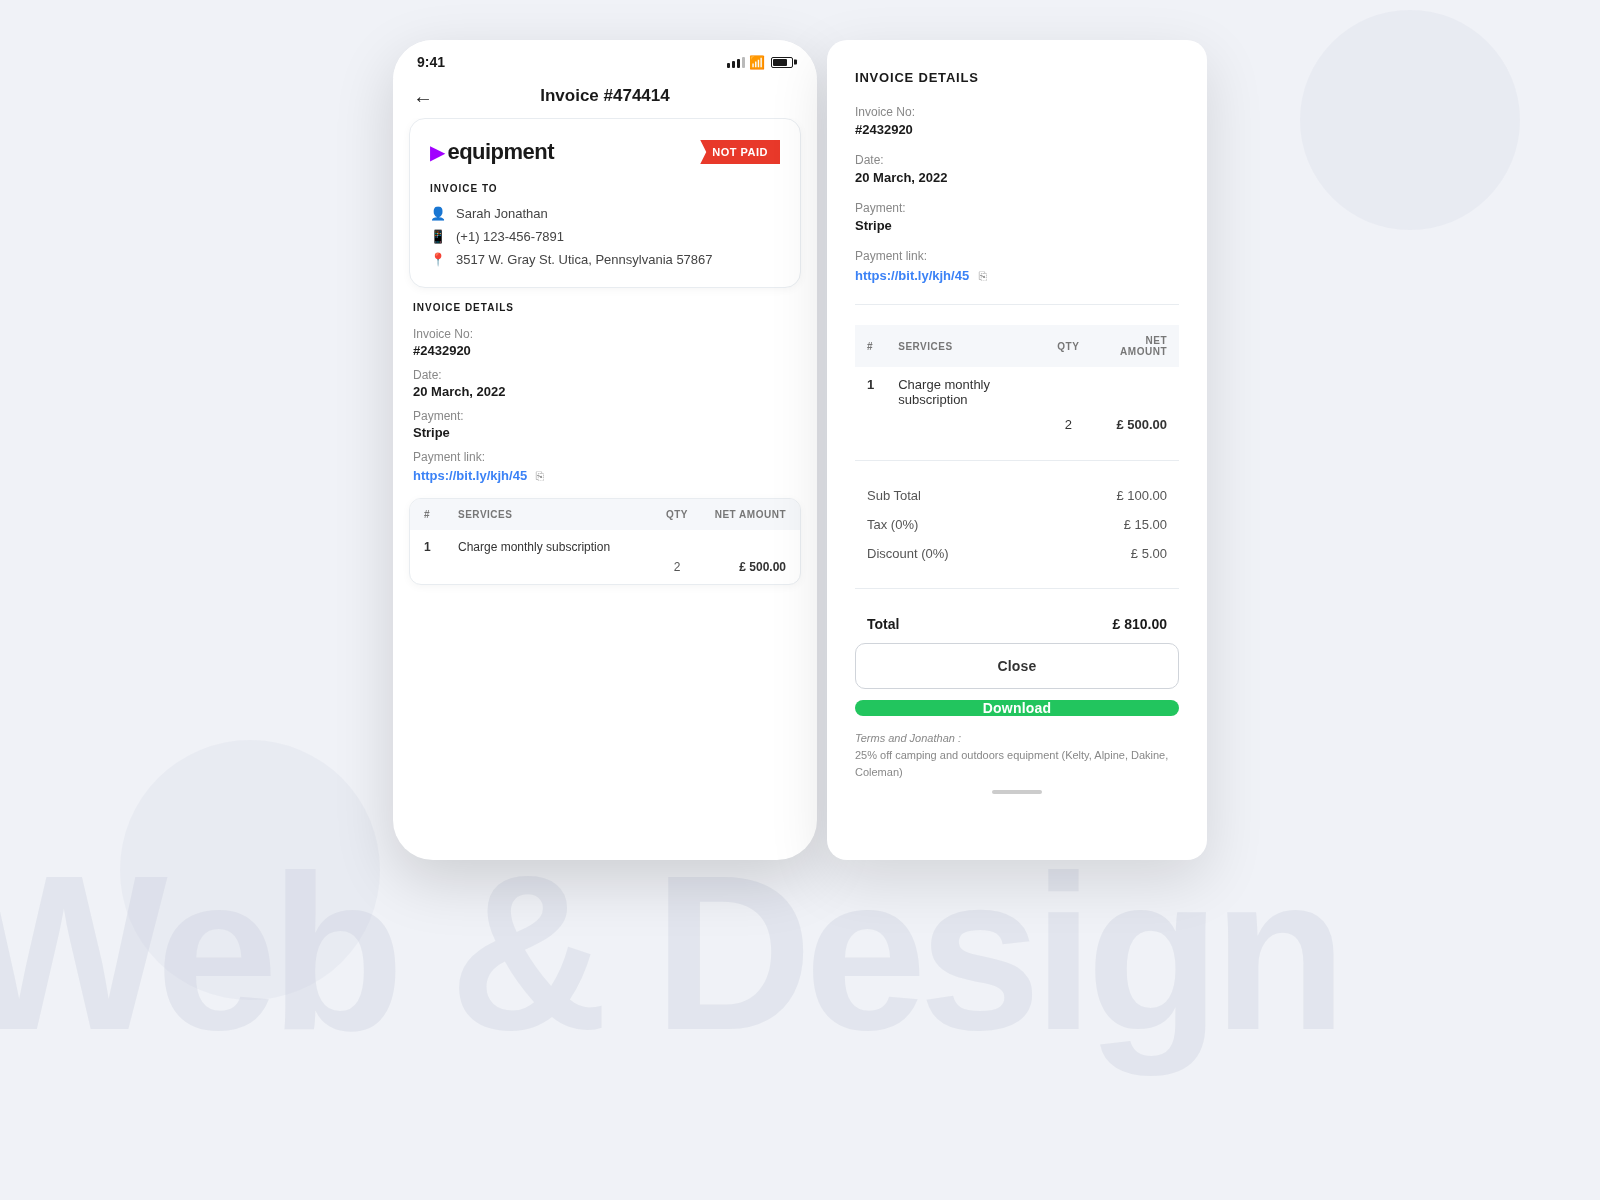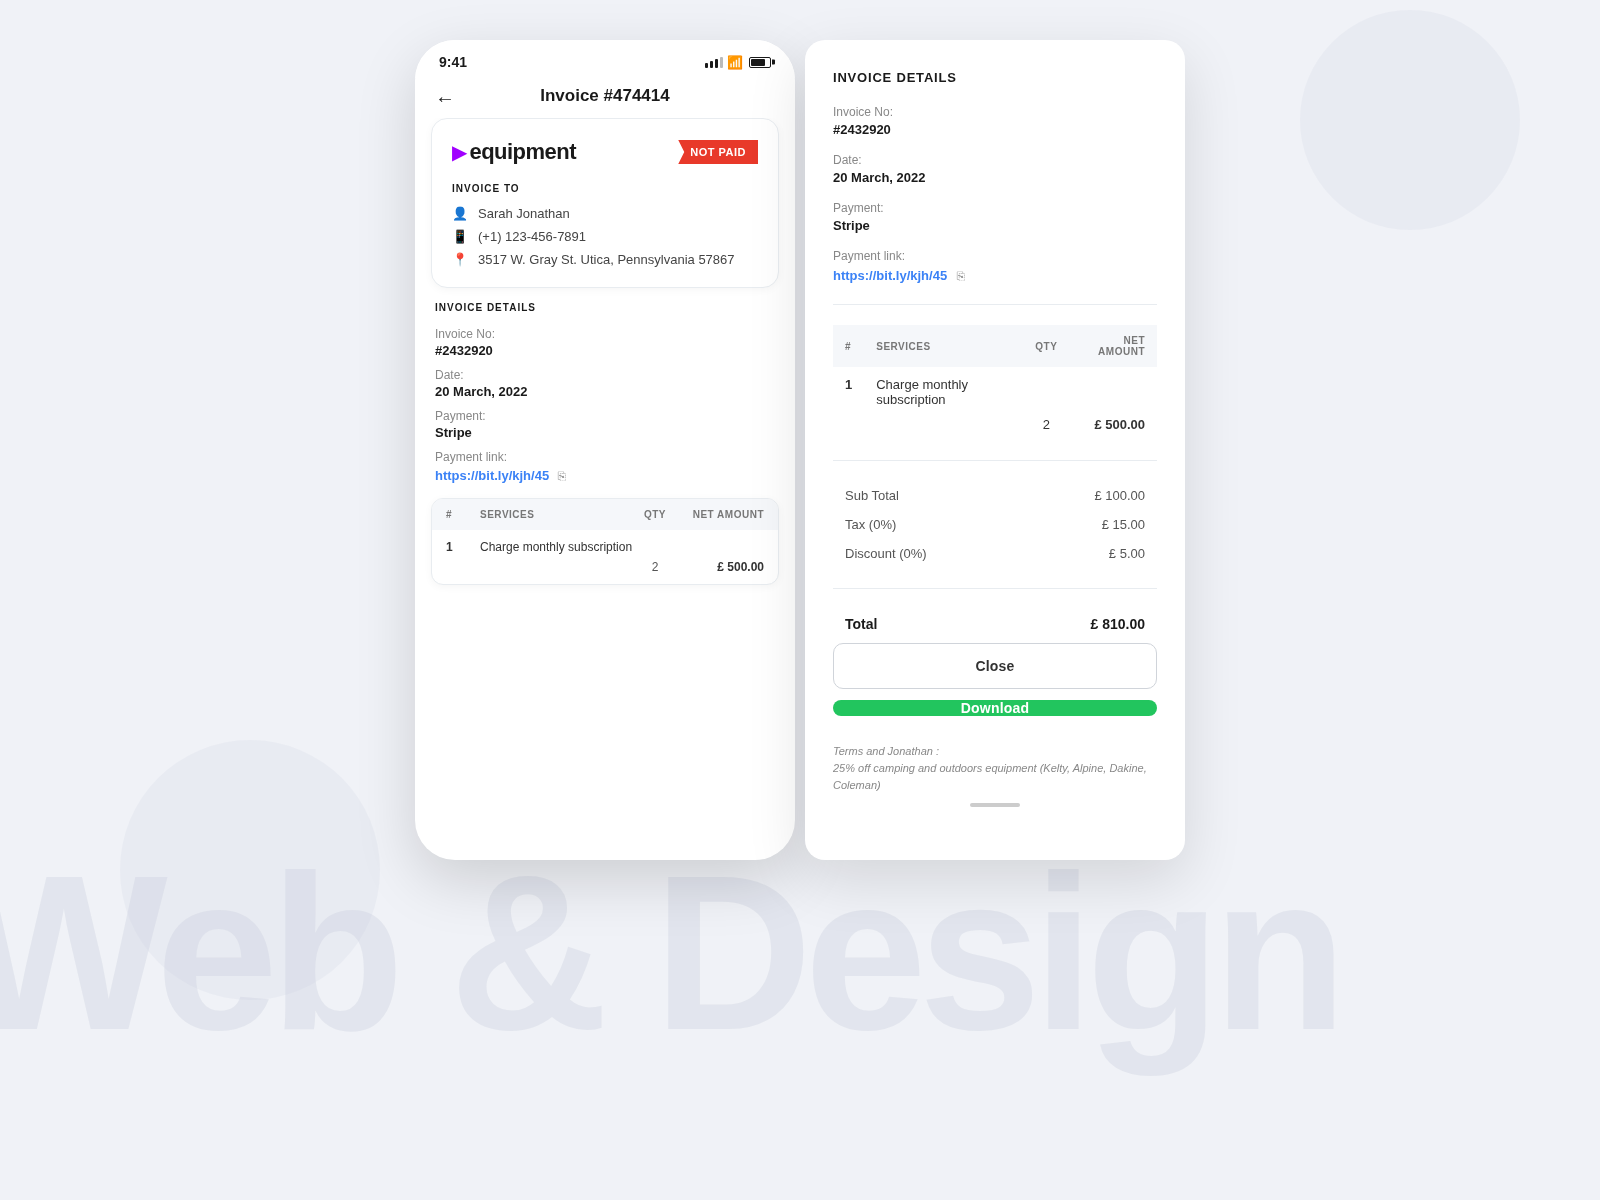--- a/index.html
+++ b/index.html
@@ -52,21 +52,21 @@
       z-index: 1;
       display: flex;
       align-items: flex-start;
       justify-content: center;
       gap: 0;
       padding-top: 40px;
     }
 
     
     .phone-frame {
-      width: 380px;
+      width: 424px;
       min-height: 820px;
       background: #fff;
       border-radius: 40px;
       box-shadow: 0 20px 60px rgba(0,0,0,0.15);
       overflow: hidden;
       position: relative;
       margin-right: -10px;
       z-index: 2;
     }
 
@@ -442,34 +442,33 @@
     }
     .btn-download {
       width: 100%;
       border: none;
       border-radius: 10px;
       background: #22c55e;
       font-size: 14px;
       font-weight: 700;
       color: #fff;
       cursor: pointer;
-      margin-bottom: 29px;
+      margin-bottom: 16px;
       letter-spacing: 0.2px;
     }
 
     .terms-section {
       font-size: 11px;
       color: #888;
     }
     .terms-label {
       font-style: italic;
       margin-bottom: 3px;
     }
     .terms-text {
-      font-style: italic;
       line-height: 1.5;
     }
 
     
     .scroll-bar {
       width: 50px;
       height: 4px;
       background: #ccc;
       border-radius: 2px;
       margin: 10px auto 0;

